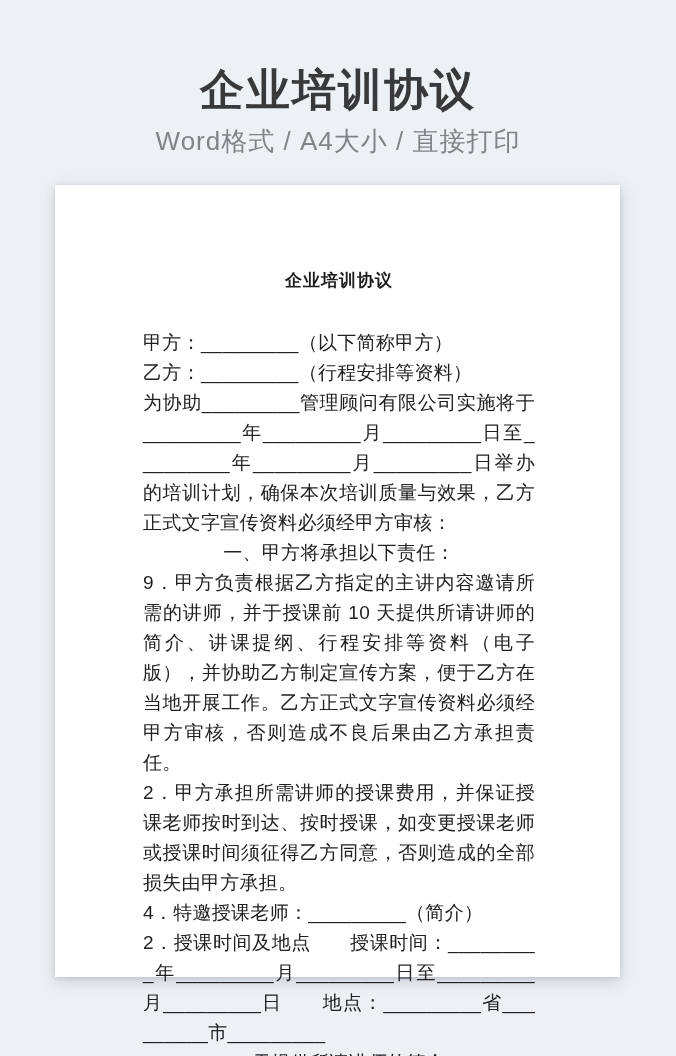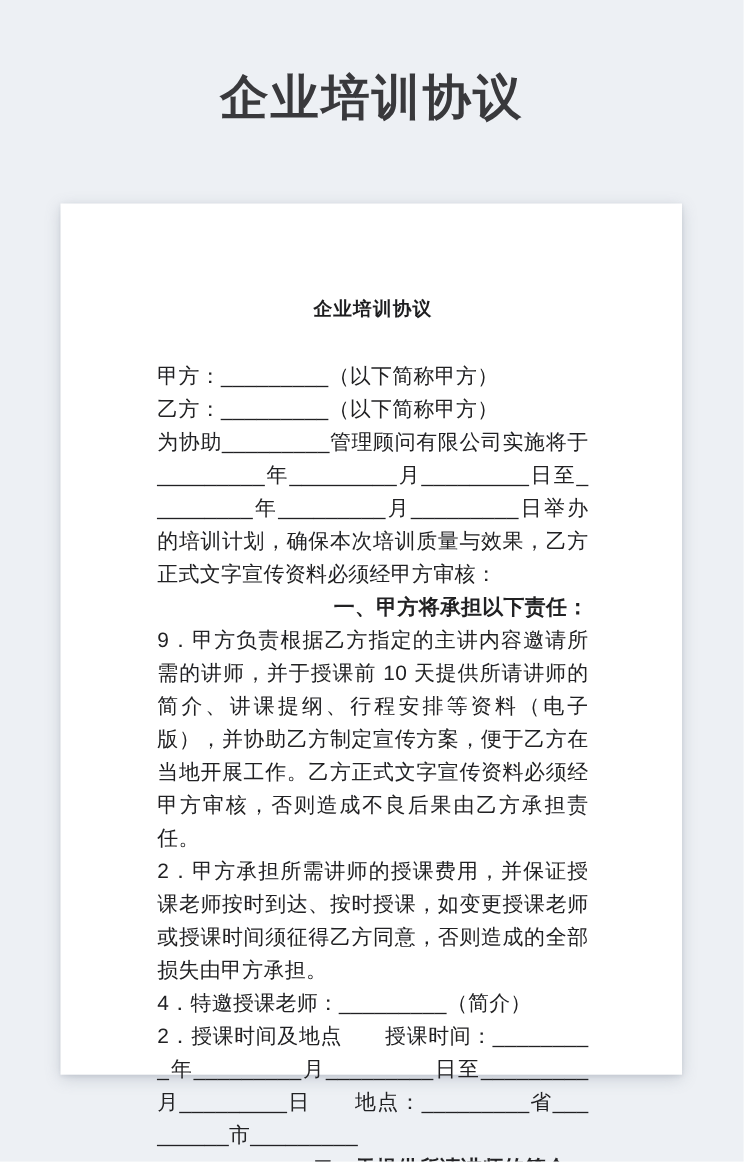--- a/index.html
+++ b/index.html
@@ -53,37 +53,38 @@
   }
   .doc-body p {
     font-size: 19px;
     line-height: 30px;
     color: #212123;
     text-align: justify;
     letter-spacing: 0.3px;
     word-break: break-all;
   }
   .doc-body p.heading {
-    font-weight: 700;
-    text-align: right;
+    font-weight: 400;
+    text-align: center;
   }
 </style>
 </head>
 <body>
 
 <header class="hero">
   <div class="hero-title">企业培训协议</div>
+  <div class="hero-subtitle">Word格式 / A4大小 / 直接打印</div>
 </header>
 
 <section class="page">
   <div class="page-inner">
     <h1 class="doc-title">企业培训协议</h1>
     <div class="doc-body">
       <p>甲方：_________（以下简称甲方）</p>
-      <p>乙方：_________（以下简称甲方）</p>
+      <p>乙方：_________（行程安排等资料）</p>
       <p>为协助_________管理顾问有限公司实施将于_________年_________月_________日至_________年_________月_________日举办的培训计划，确保本次培训质量与效果，乙方正式文字宣传资料必须经甲方审核：</p>
       <p class="heading">一、甲方将承担以下责任：</p>
       <p>9．甲方负责根据乙方指定的主讲内容邀请所需的讲师，并于授课前 10 天提供所请讲师的简介、讲课提纲、行程安排等资料（电子版），并协助乙方制定宣传方案，便于乙方在当地开展工作。乙方正式文字宣传资料必须经甲方审核，否则造成不良后果由乙方承担责任。</p>
       <p>2．甲方承担所需讲师的授课费用，并保证授课老师按时到达、按时授课，如变更授课老师或授课时间须征得乙方同意，否则造成的全部损失由甲方承担。</p>
       <p>4．特邀授课老师：_________（简介）</p>
       <p>2．授课时间及地点　　授课时间：_________年_________月_________日至_________月_________日　　地点：_________省_________市_________</p>
       <p class="heading">二、天提供所请讲师的简介：</p>
     </div>
   </div>
 </section>

